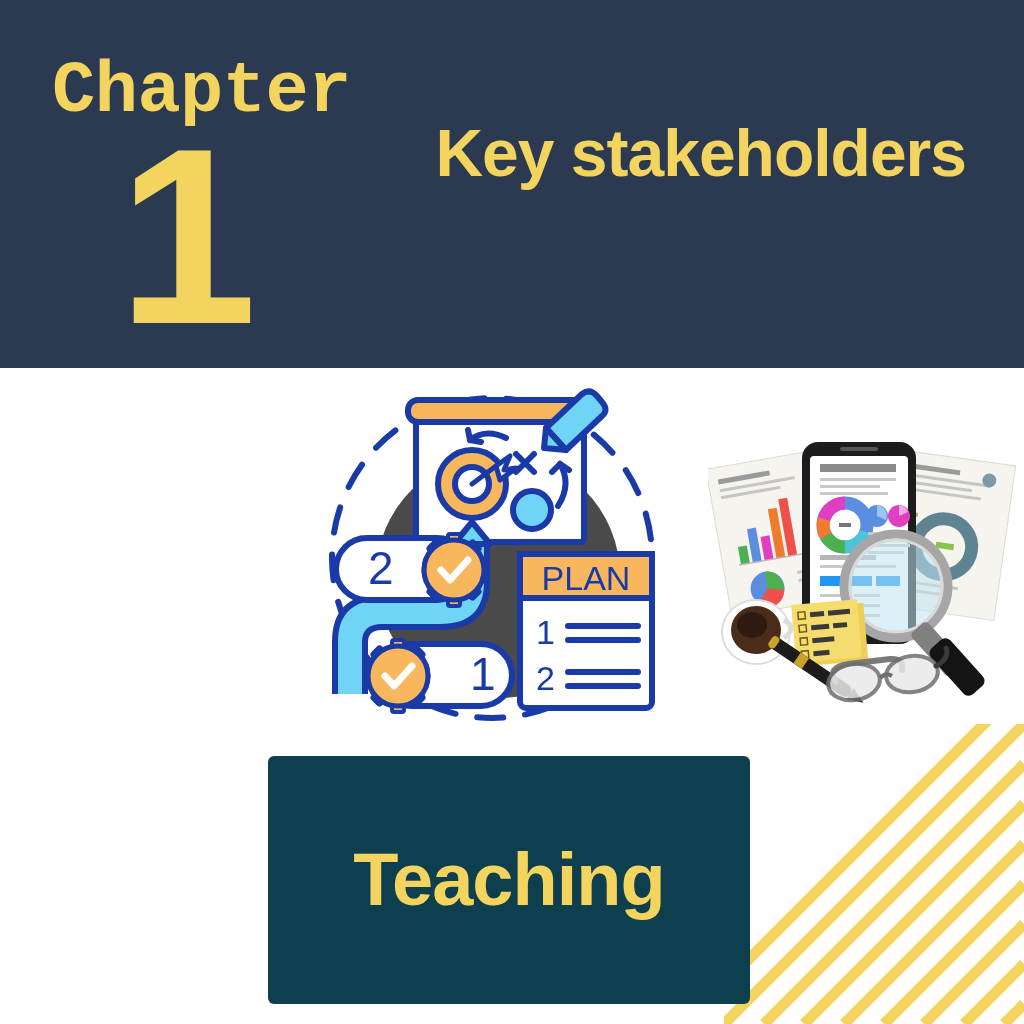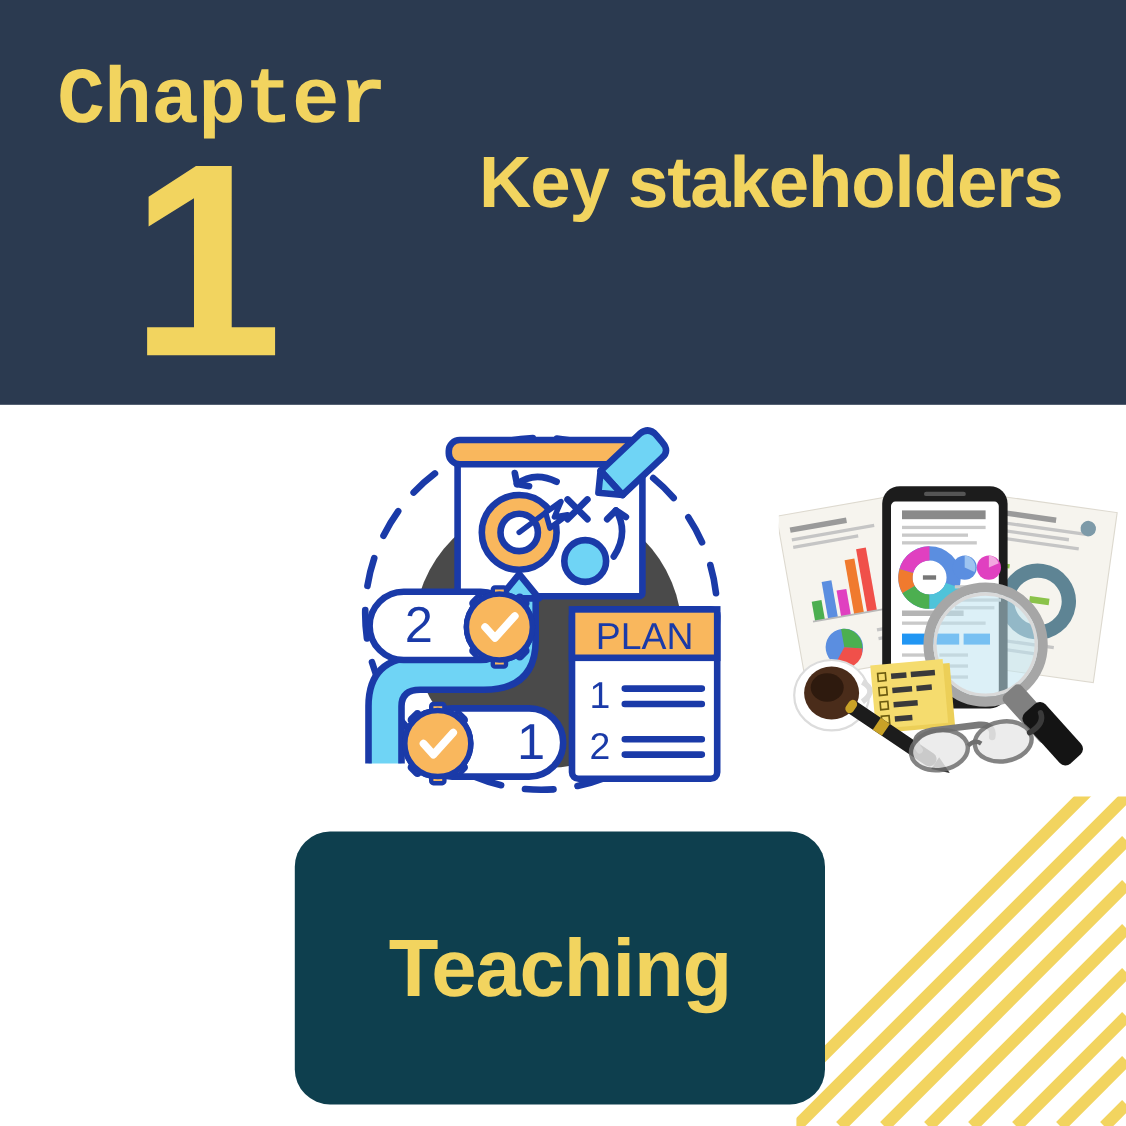--- a/index.html
+++ b/index.html
@@ -51,21 +51,20 @@
   }
   .title-line {
     display: block;
     font-size: 66px;
     font-weight: bold;
     color: #f2d45f;
     line-height: 1.32;
     letter-spacing: -1px;
     white-space: nowrap;
     font-family: "Liberation Sans", sans-serif;
-    margin-top: 12px;
   }
 
   
   .ppt-icon {
     position: absolute;
     left: 48px; top: 410px;
     width: 200px; height: 262px;
   }
 
   
@@ -89,21 +88,21 @@
     width: 300px; height: 300px;
     pointer-events: none;
   }
 
   
   .badge {
     position: absolute;
     left: 268px; top: 756px;
     width: 482px; height: 248px;
     background: #0e3f4e;
-    border-radius: 32px;
+    border-radius: 6px;
     display: flex;
     flex-direction: row;
     align-items: center;
     justify-content: center;
     z-index: 5;
   }
   .badge-line {
     font-size: 74px;
     font-weight: bold;
     color: #f2d45f;

